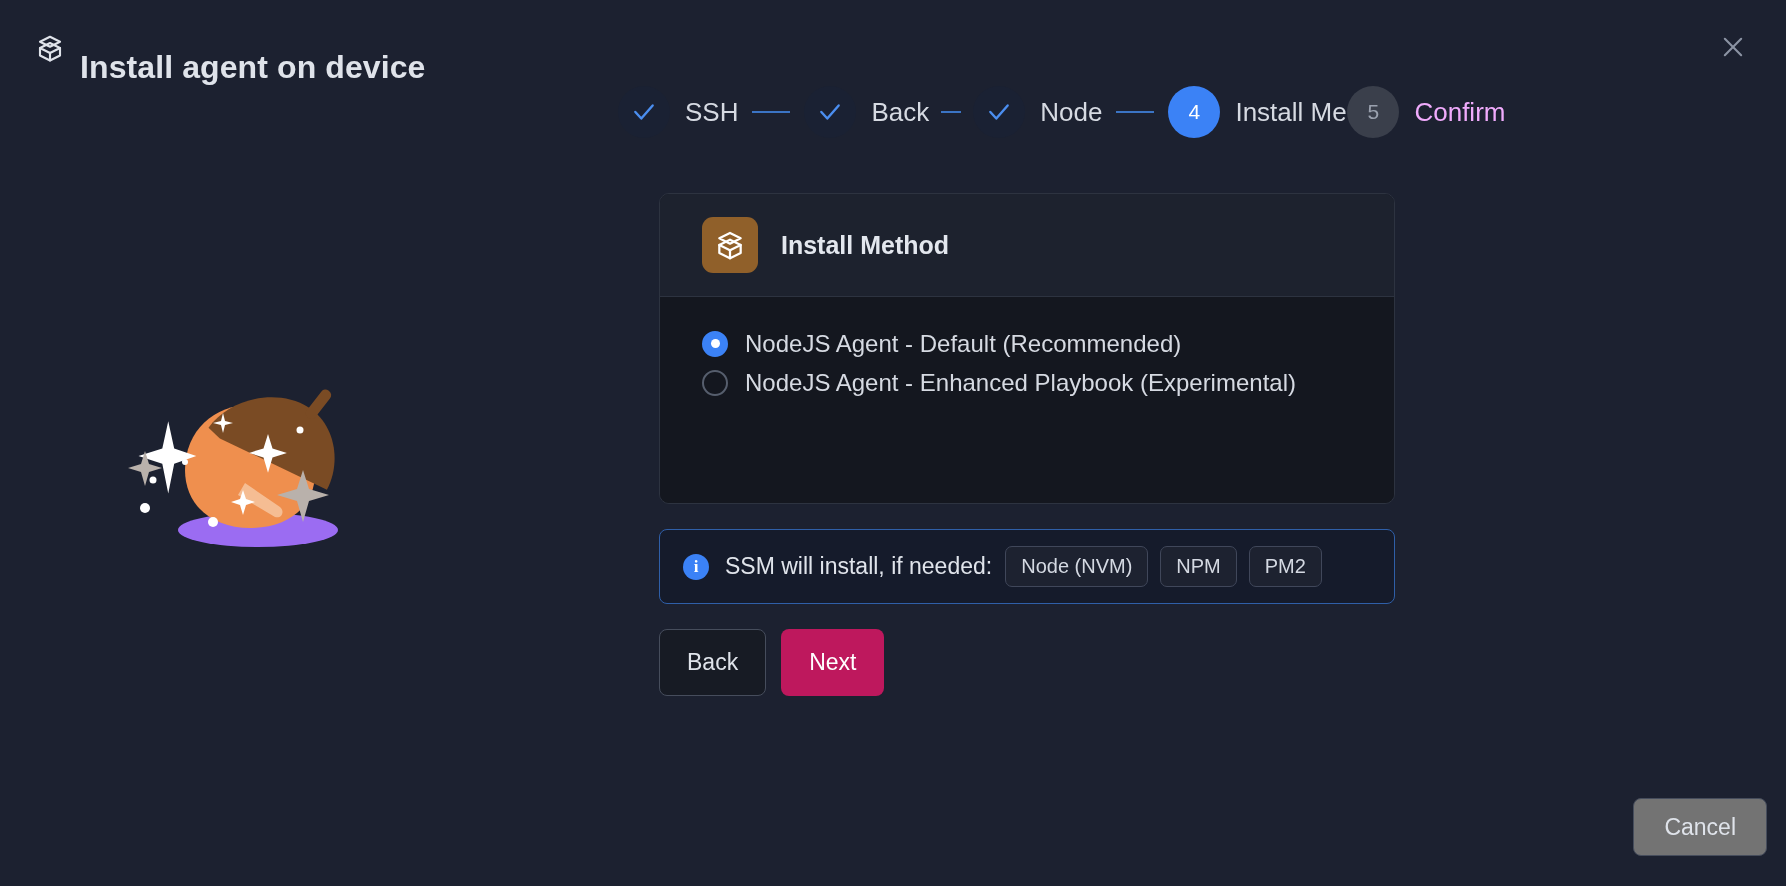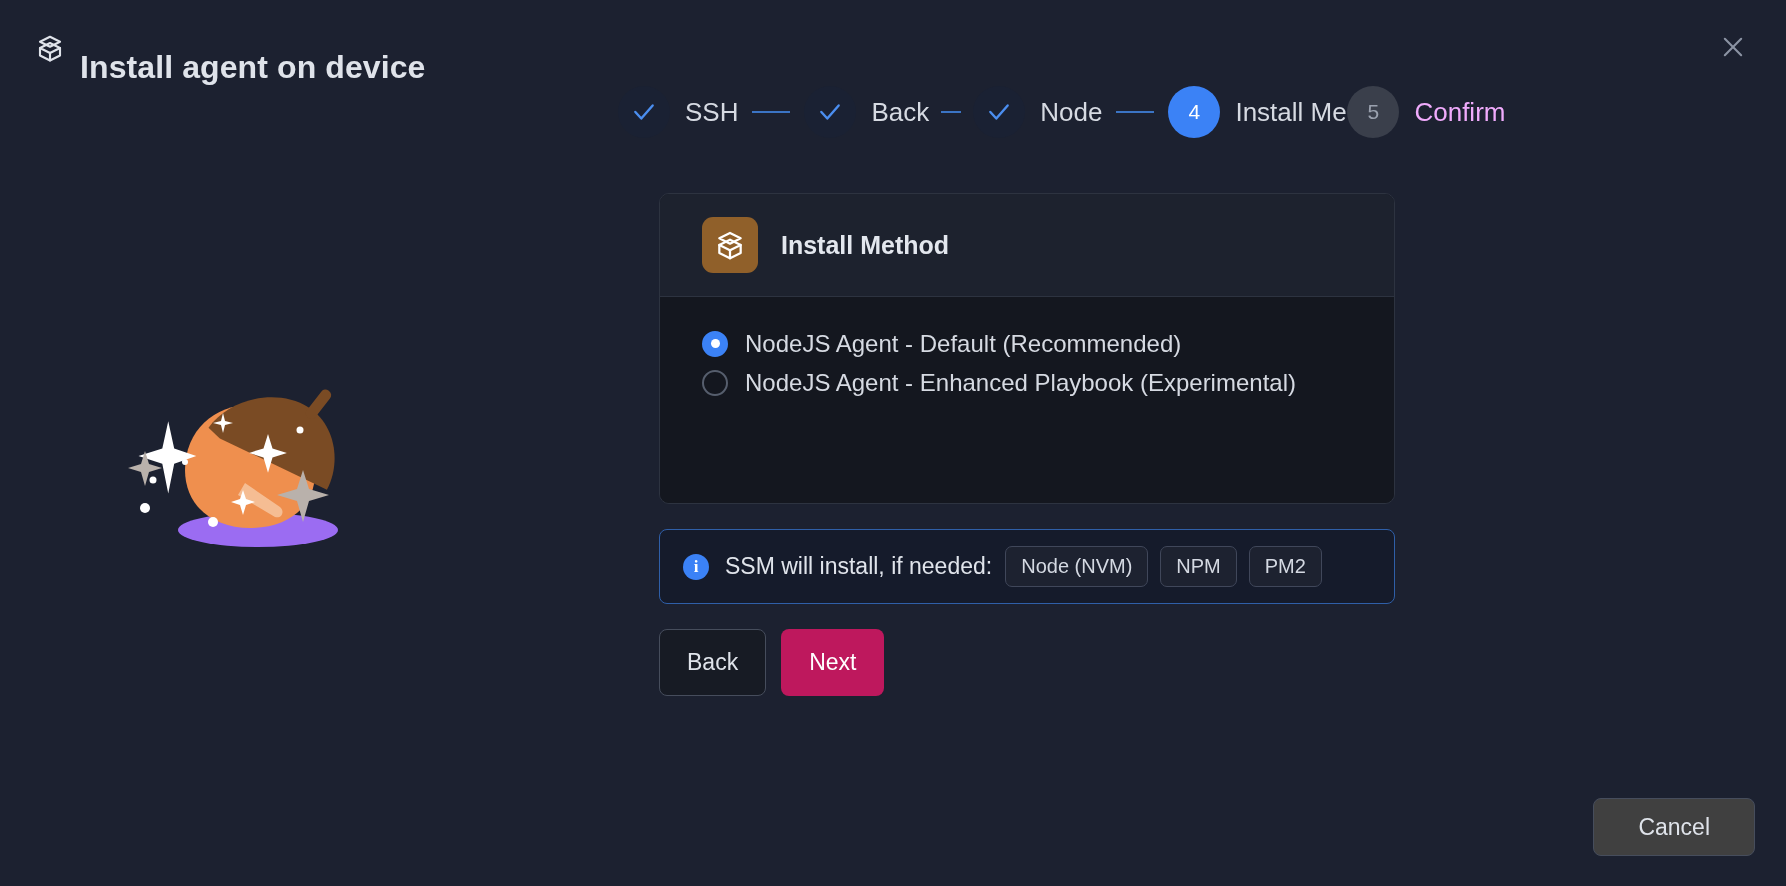--- a/index.html
+++ b/index.html
@@ -254,29 +254,29 @@
     background: #171b24;
     border-color: #464d5c;
     color: #dfe3ea;
   }
   .btn-primary {
     background: #be185d;
     color: #ffffff;
   }
   .btn-cancel {
     position: absolute;
-    right: 31px;
+    right: 19px;
     bottom: 30px;
-    background: #404040;
+    background: #737373;
     border: 1px solid #464d5c;
     color: #dfe3ea;
     font-size: 23px;
     border-radius: 8px;
     height: 58px;
-    padding: 0 44px;
+    padding: 0 30px;
     display: flex; align-items: center; justify-content: center;
     cursor: pointer;
   }
 </style>
 </head>
 <body>
 
 <div class="modal">
 
   <div class="modal-header">

